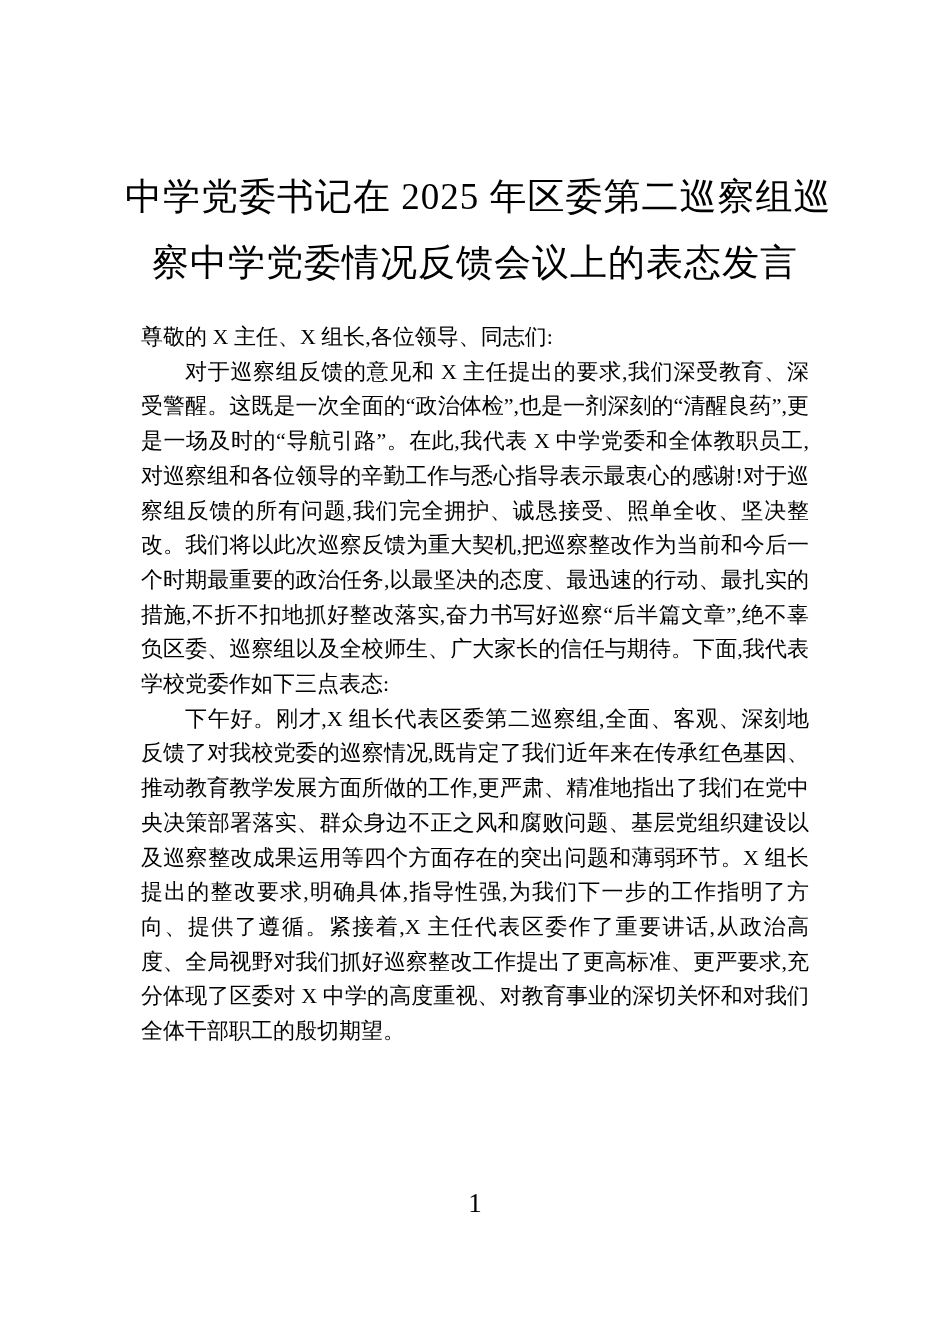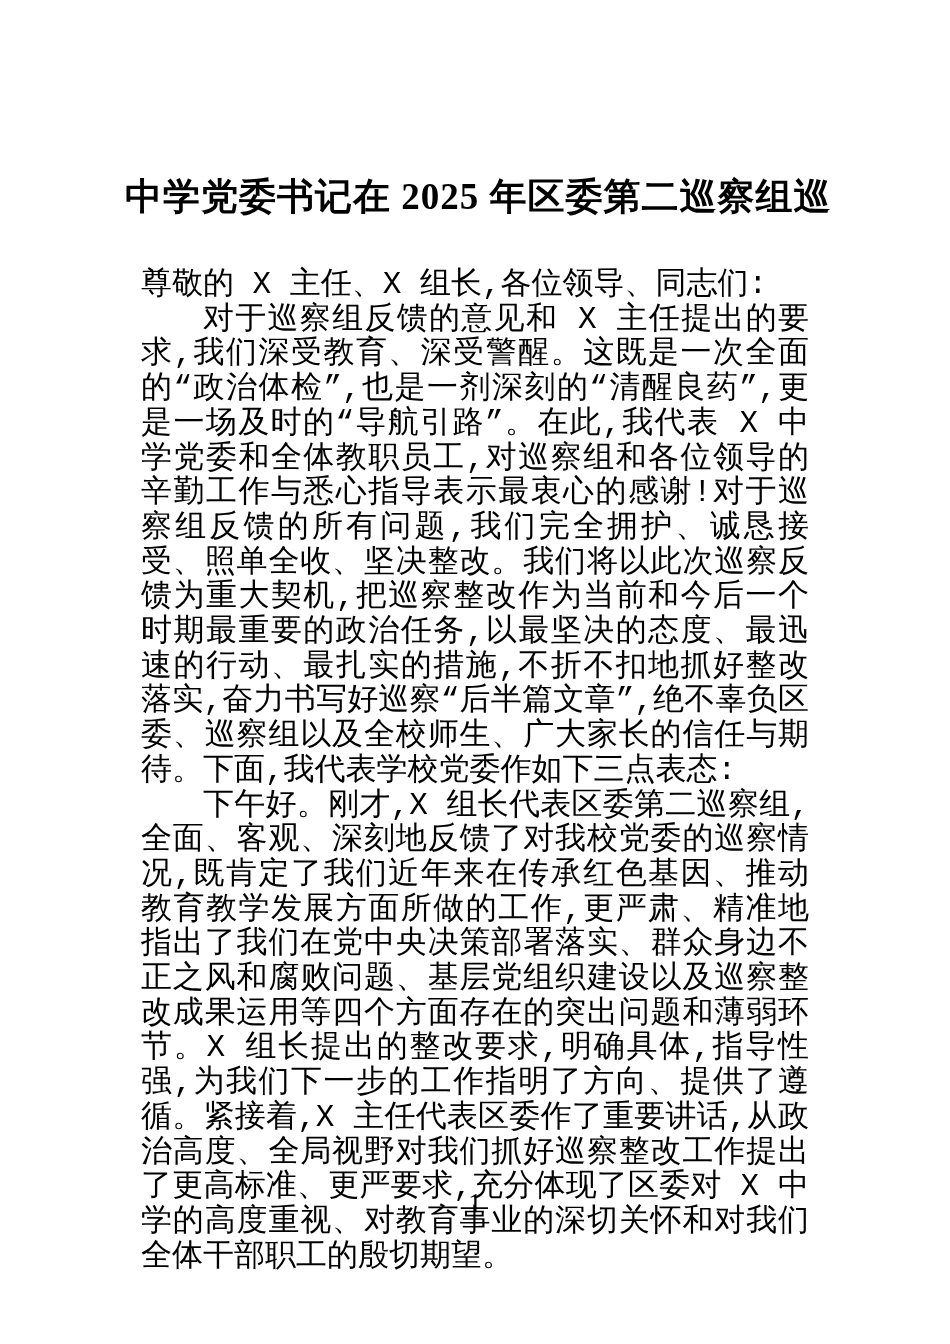--- a/index.html
+++ b/index.html
@@ -17,36 +17,35 @@
     color: #000000;
     font-family: "Liberation Serif", "DejaVu Serif", serif;
     overflow: hidden;
   }
   .doc-title {
     margin: 0 auto;
     padding-top: 164px;
     width: 700px;
     text-align: center;
     font-size: 37px;
-    font-weight: 700;
+    font-weight: 400;
     line-height: 66px;
     letter-spacing: 1px;
   }
   .doc-title .title-line {
     display: block;
     white-space: nowrap;
   }
   .doc-body {
     width: 668px;
-    margin: 38px auto 0 auto;
-    font-size: 31px;
+    margin: 24px auto 0 auto;
+    font-size: 22px;
     line-height: 34.7px;
     text-align: justify;
     text-justify: inter-ideograph;
-    font-family: Liberation Mono, monospace;
   }
   .doc-body p {
     margin: 0;
     padding: 0;
   }
   .doc-body p.indented {
     text-indent: 2em;
   }
   .page-number {
     position: absolute;
@@ -58,20 +57,21 @@
     line-height: 30px;
   }
 </style>
 </head>
 <body>
 
 <div class="page">
 
   <h1 class="doc-title">
     <span class="title-line">中学党委书记在 2025 年区委第二巡察组巡</span>
+    <span class="title-line">察中学党委情况反馈会议上的表态发言</span>
   </h1>
 
   <div class="doc-body">
     <p>尊敬的 X 主任、X 组长,各位领导、同志们:</p>
     <p class="indented">对于巡察组反馈的意见和 X 主任提出的要求,我们深受教育、深受警醒。这既是一次全面的“政治体检”,也是一剂深刻的“清醒良药”,更是一场及时的“导航引路”。在此,我代表 X 中学党委和全体教职员工,对巡察组和各位领导的辛勤工作与悉心指导表示最衷心的感谢!对于巡察组反馈的所有问题,我们完全拥护、诚恳接受、照单全收、坚决整改。我们将以此次巡察反馈为重大契机,把巡察整改作为当前和今后一个时期最重要的政治任务,以最坚决的态度、最迅速的行动、最扎实的措施,不折不扣地抓好整改落实,奋力书写好巡察“后半篇文章”,绝不辜负区委、巡察组以及全校师生、广大家长的信任与期待。下面,我代表学校党委作如下三点表态:</p>
     <p class="indented">下午好。刚才,X 组长代表区委第二巡察组,全面、客观、深刻地反馈了对我校党委的巡察情况,既肯定了我们近年来在传承红色基因、推动教育教学发展方面所做的工作,更严肃、精准地指出了我们在党中央决策部署落实、群众身边不正之风和腐败问题、基层党组织建设以及巡察整改成果运用等四个方面存在的突出问题和薄弱环节。X 组长提出的整改要求,明确具体,指导性强,为我们下一步的工作指明了方向、提供了遵循。紧接着,X 主任代表区委作了重要讲话,从政治高度、全局视野对我们抓好巡察整改工作提出了更高标准、更严要求,充分体现了区委对 X 中学的高度重视、对教育事业的深切关怀和对我们全体干部职工的殷切期望。</p>
   </div>
 
   <div class="page-number">1</div>
 

